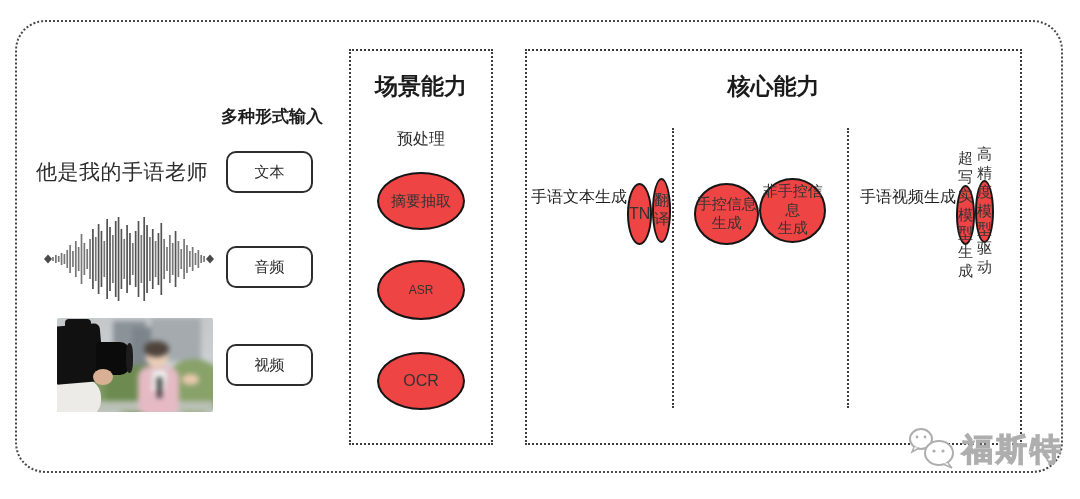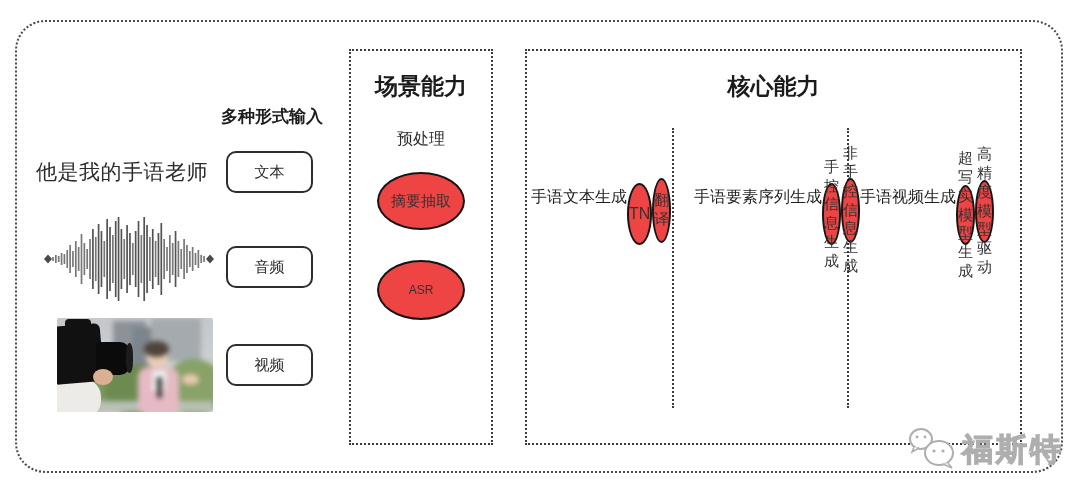--- a/index.html
+++ b/index.html
@@ -166,39 +166,41 @@
   <div class="abs dashed-panel" style="left:349px;top:49px;width:144px;height:396px;"></div>
   <div class="abs panel-title" style="left:349px;top:71px;width:144px;">场景能力</div>
   <div class="abs panel-sub" style="left:349px;top:129px;width:144px;">预处理</div>
 
   <div class="abs ellipse" style="left:377px;top:172px;width:88px;height:58px;">
     <span>摘要抽取</span>
   </div>
   <div class="abs ellipse" style="left:377px;top:260px;width:88px;height:60px;font-size:12px;">
     <span>ASR</span>
   </div>
+  <div class="abs ellipse" style="left:377px;top:352px;width:88px;height:58px;font-size:16px;">
+    <span>OCR</span>
+  </div>
 
   <div class="abs dashed-panel" style="left:525px;top:49px;width:497px;height:396px;"></div>
   <div class="abs panel-title" style="left:525px;top:71px;width:497px;">核心能力</div>
 
   <div class="abs divider-v" style="left:672px;top:128px;height:280px;"></div>
   <div class="abs divider-v" style="left:847px;top:128px;height:280px;"></div>
 
   <div class="abs core-col" style="left:531px;top:150px;width:132px;">
     <div class="col-heading">手语文本生成</div>
     <div class="ellipse" style="width:90px;height:62px;margin-top:33px;font-size:16px;">
       <span>TN</span>
     </div>
     <div class="ellipse" style="width:90px;height:65px;margin-top:25px;">
       <span>翻译</span>
     </div>
   </div>
 
   <div class="abs core-col" style="left:694px;top:150px;width:132px;">
-    <div class="col-heading">手语要素序列生成</div>
     <div class="ellipse" style="width:90px;height:62px;margin-top:33px;">
       <span>手控信息
 生成</span>
     </div>
     <div class="ellipse" style="width:92px;height:65px;margin-top:25px;">
       <span>非手控信息
 生成</span>
     </div>
   </div>
 

